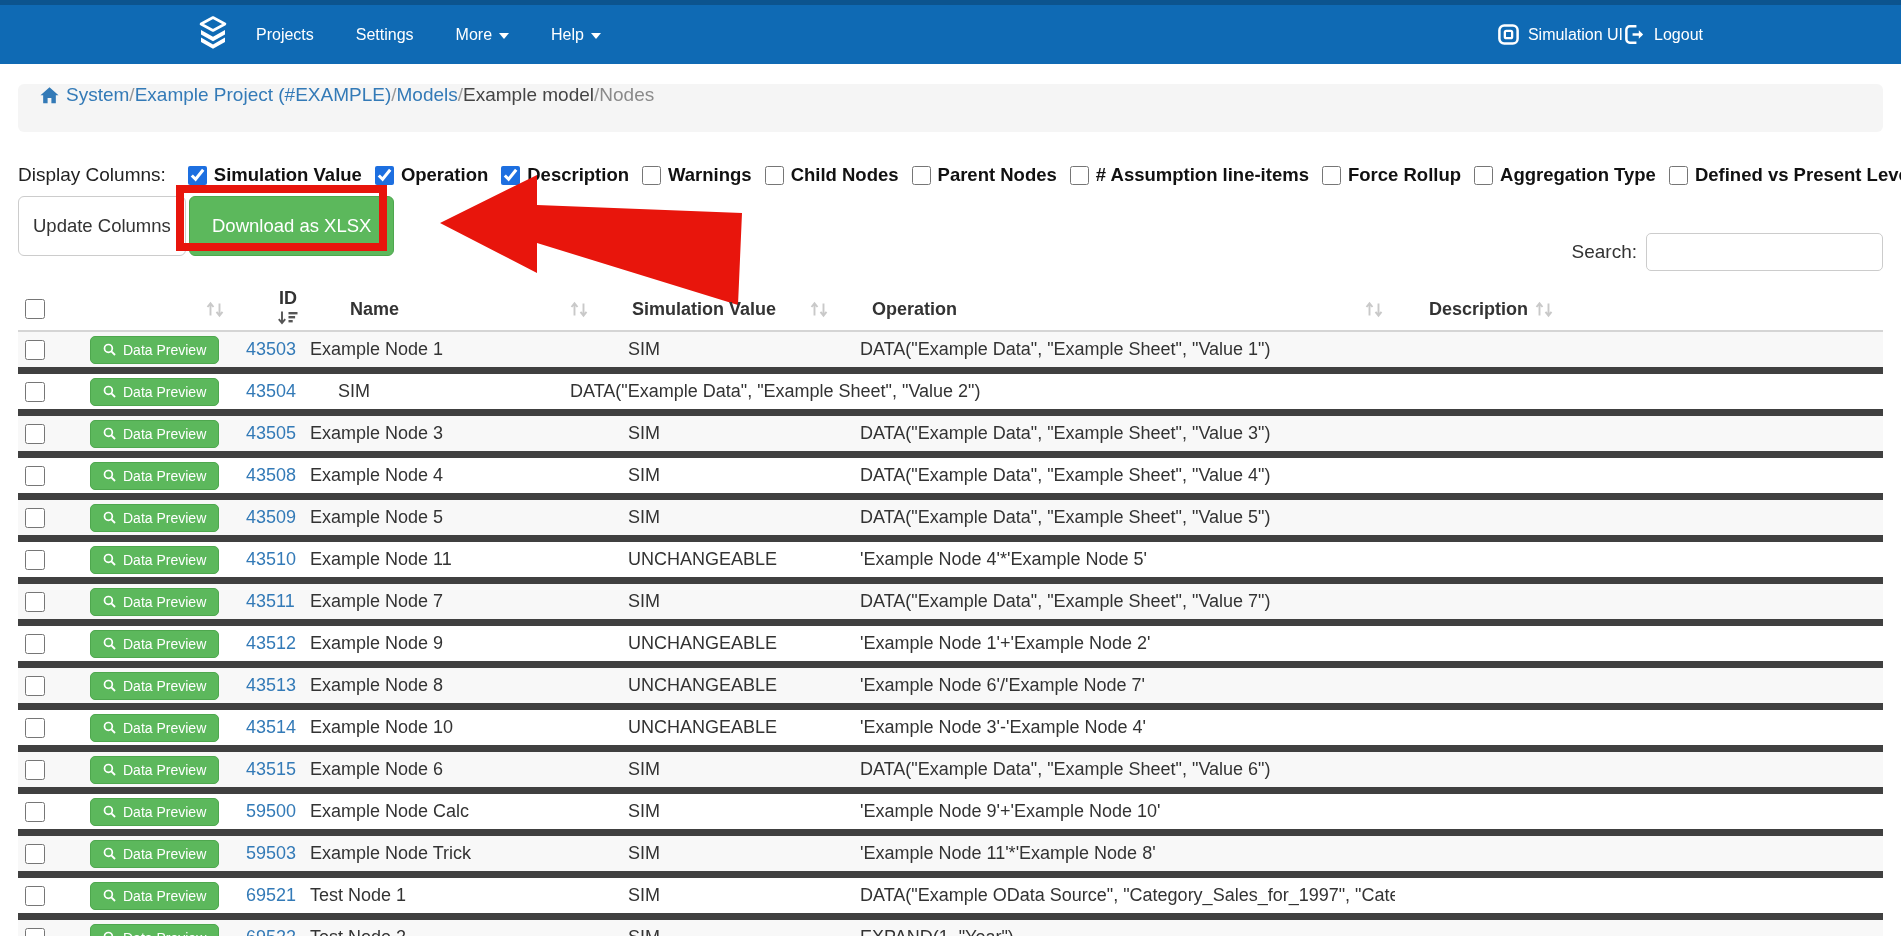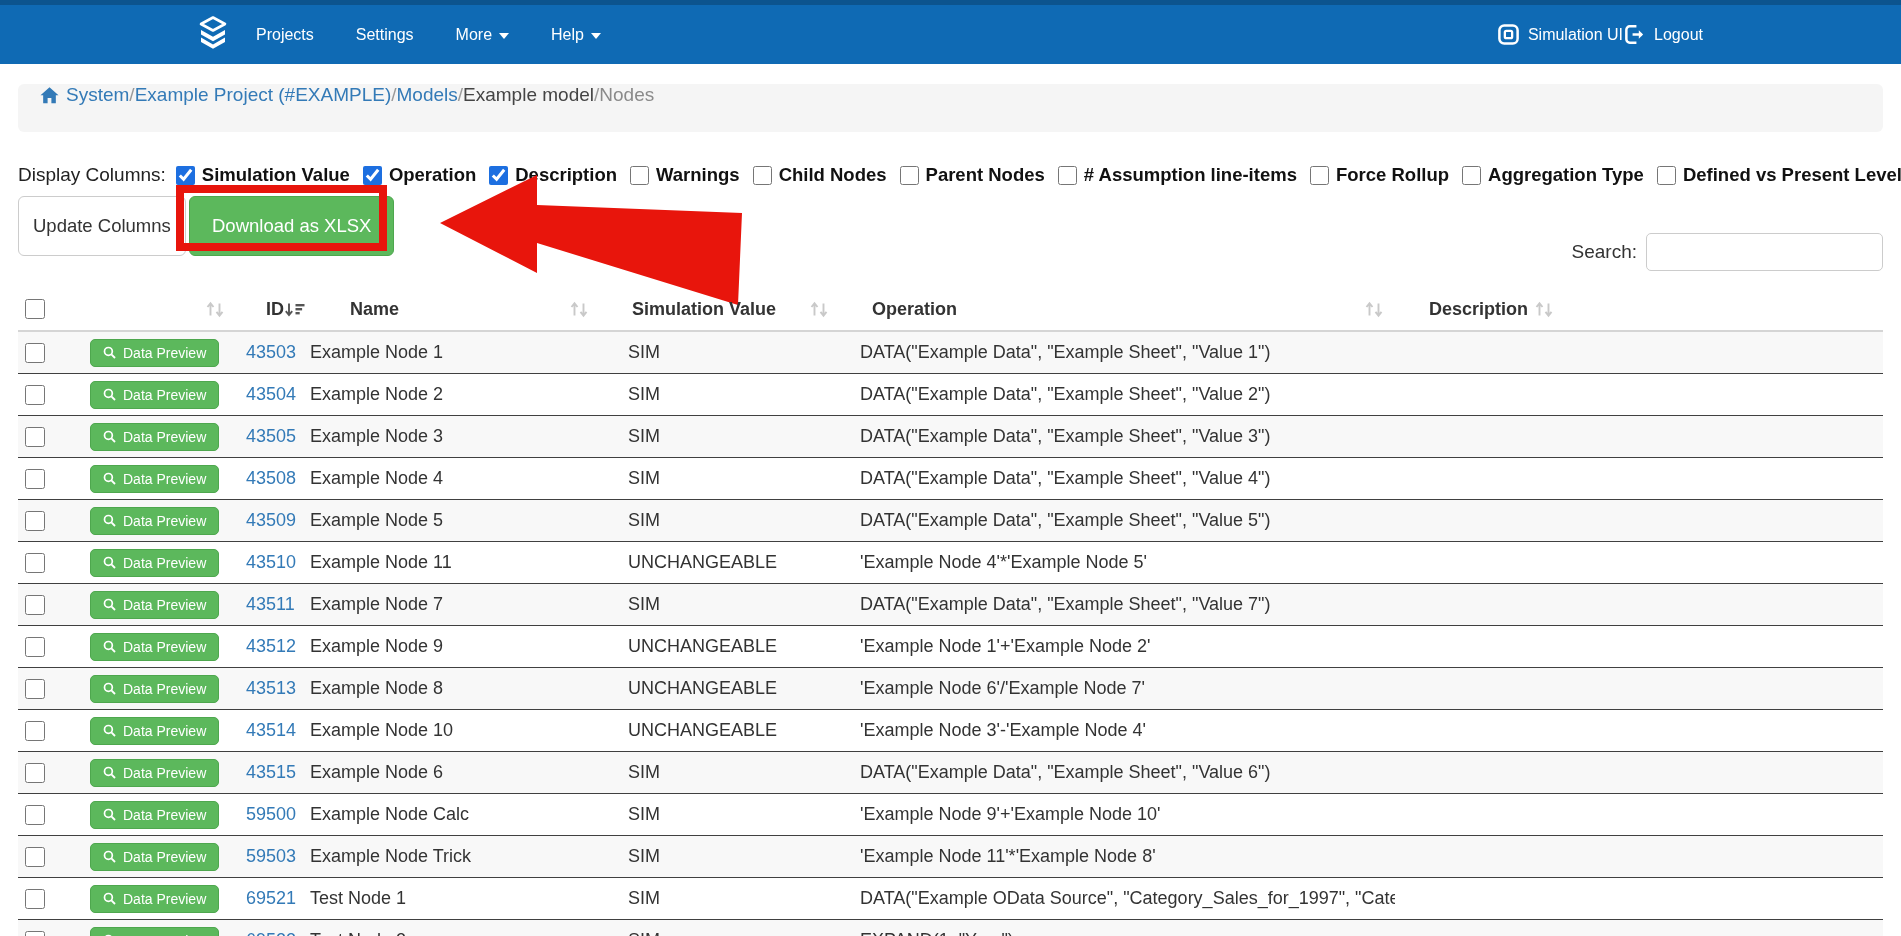--- a/index.html
+++ b/index.html
@@ -45,21 +45,21 @@
   .breadcrumb .sep { color:#9a9a9a; }
   .breadcrumb .current { color:#444; }
   .breadcrumb .muted { color:#8a8a8a; }
 
   
   .display-columns {
     position:absolute; top:160px; left:18px; right:18px;
     display:flex; align-items:center; gap:6px; white-space:nowrap;
     font-size:18.5px; line-height:30px;
   }
-  .dc-label { font-weight:400; color:#222; margin-right:4px; font-size:19px; }
+  .dc-label { font-weight:400; color:#222; margin-right:16px; font-size:19px; }
   .dc-opt { display:inline-flex; align-items:center; gap:7px; margin-right:7px; cursor:pointer; }
   .dc-opt input { width:19px; height:19px; accent-color:var(--accent); cursor:pointer; }
   .dc-opt span { font-weight:700; color:#111; }
 
   
   .btn {
     position:absolute; height:60px; border-radius:6px; font-size:18.5px;
     font-family:"Liberation Sans", sans-serif; cursor:pointer; padding:0 14px;
   }
   .btn-default {
@@ -86,33 +86,33 @@
   }
 
   
   .ntable { position:absolute; top:288px; left:18px; width:1865px; }
   .thead {
     display:flex; height:44px; align-items:center;
     border-bottom:2px solid #d5d5d5; font-weight:700; font-size:18px; color:#333;
   }
   .trow {
     display:flex; height:42px; align-items:center;
-    border-bottom:1px solid #404040; font-size:18px;
+    border-bottom:7px solid #404040; font-size:18px;
   }
   .trow:nth-child(odd) { background:#f8f8f8; }
   .cell, .th { display:flex; align-items:center; height:100%; overflow:hidden; white-space:nowrap; }
   .c0 { width:60px;  padding-left:7px; }
   .c1 { width:168px; padding-left:12px; }
   .c2 { width:64px; }
   .c3 { width:290px; }
   .c4 { width:240px; padding-left:28px; }
   .c5 { width:555px; padding-left:20px; }
   .c6 { width:170px; }
   .c7 { flex:1; }
-  .th.c2 { padding-left:20px; }
+  .th.c2 { padding-left:20px;flex-direction:column; }
   .th.c3 { padding-left:40px; }
   .th.c4 { padding-left:32px; }
   .th.c5 { padding-left:32px; }
   .th.c6 { padding-left:34px; }
   .th .sort { margin-left:auto; margin-right:10px; display:inline-flex; cursor:pointer; }
   .th.c1 .sort { margin-right:20px; }
   .rowcb, .headcb { width:20px; height:20px; accent-color:var(--accent); cursor:pointer; }
   .id-link { color:var(--link); text-decoration:none; cursor:pointer; }
   .preview-btn {
     display:inline-flex; align-items:center; gap:7px; height:28px; padding:0 12px;
@@ -362,23 +362,20 @@
                 <circle cx="5.4" cy="5.4" r="3.9" stroke="#fff" stroke-width="1.7" fill="none"></circle>
                 <path d="M8.4 8.4 L12 12" stroke="#fff" stroke-width="1.9"></path>
               </svg>
             </span>
             <span>Data Preview</span>
           </button>
         </div>
         <div class="cell c2">
           <a class="id-link">43504</a>
         </div>
-        <div class="cell c3">
-          <span>Example Node 2</span>
-        </div>
         <div class="cell c4">
           <span>SIM</span>
         </div>
         <div class="cell c5">
           <span>DATA("Example Data", "Example Sheet", "Value 2")</span>
         </div>
         <div class="cell c6">
           <span></span>
         </div>
         <div class="cell c7"></div>

